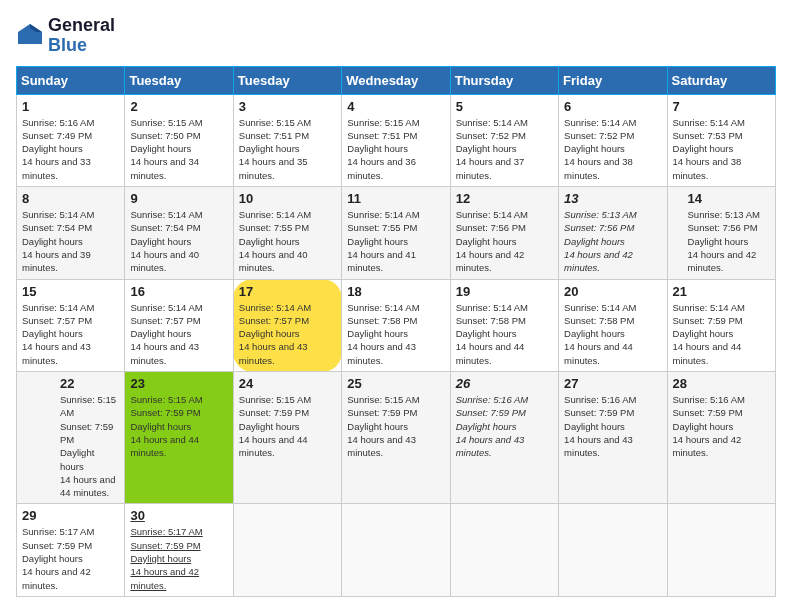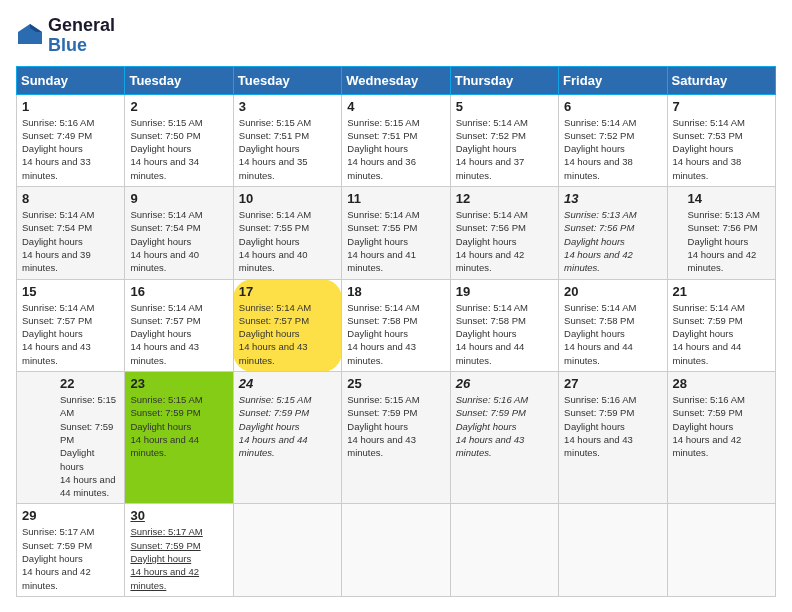--- a/index.html
+++ b/index.html
@@ -212,21 +212,21 @@
       </tr>
       <tr>
         <td style="background: rgb(245, 245, 245); padding-left: 43px;">
           <span class="day-num">22</span>
           <div class="day-info">Sunrise: 5:15 AM<br>Sunset: 7:59 PM<br>Daylight hours<br>14 hours and 44 minutes.</div>
         </td>
         <td style="background: #84cc16;">
           <span class="day-num">23</span>
           <div class="day-info">Sunrise: 5:15 AM<br>Sunset: 7:59 PM<br>Daylight hours<br>14 hours and 44 minutes.</div>
         </td>
-        <td style="background: rgb(245, 245, 245); font-style: italic;">
+        <td style="background: rgb(245, 245, 245);">
           <span class="day-num">24</span>
           <div class="day-info">Sunrise: 5:15 AM<br>Sunset: 7:59 PM<br>Daylight hours<br>14 hours and 44 minutes.</div>
         </td>
         <td style="background: rgb(245, 245, 245); margin-top: 32px;">
           <span class="day-num">25</span>
           <div class="day-info">Sunrise: 5:15 AM<br>Sunset: 7:59 PM<br>Daylight hours<br>14 hours and 43 minutes.</div>
         </td>
         <td style="background: rgb(245, 245, 245); font-style: italic;">
           <span class="day-num">26</span>
           <div class="day-info">Sunrise: 5:16 AM<br>Sunset: 7:59 PM<br>Daylight hours<br>14 hours and 43 minutes.</div>

